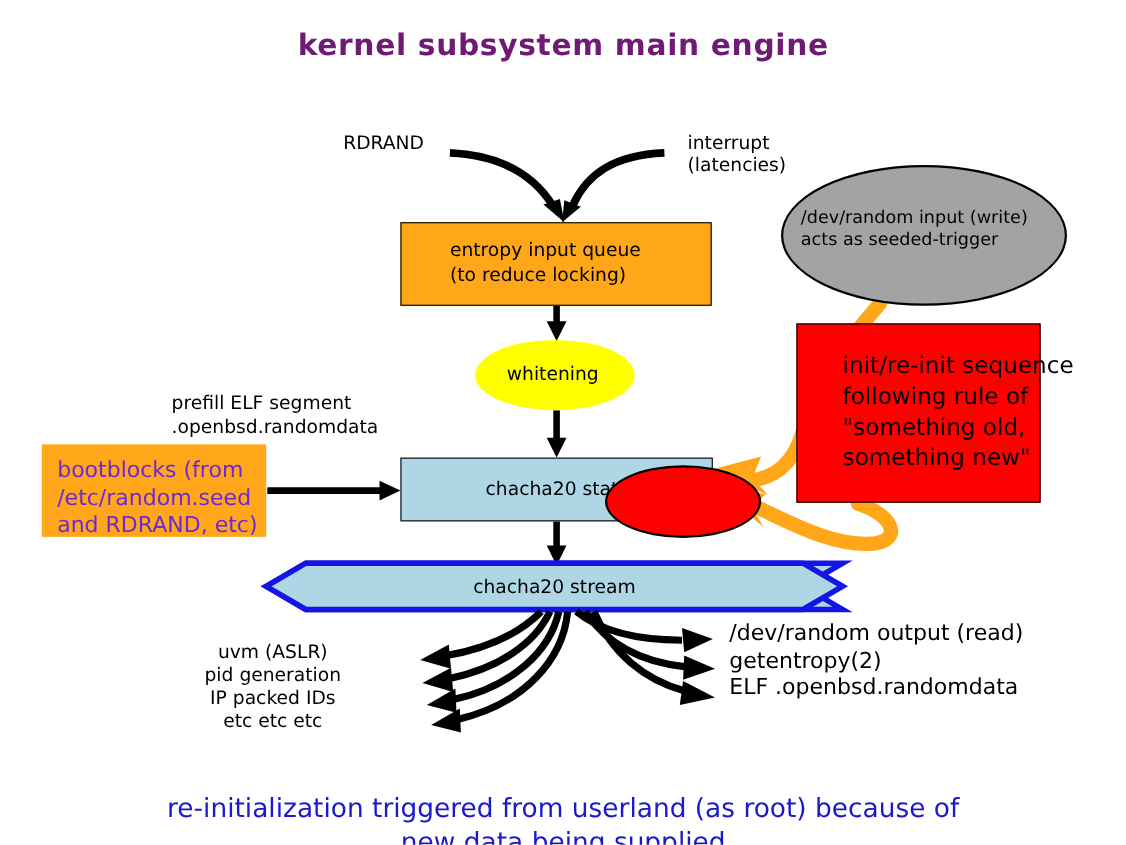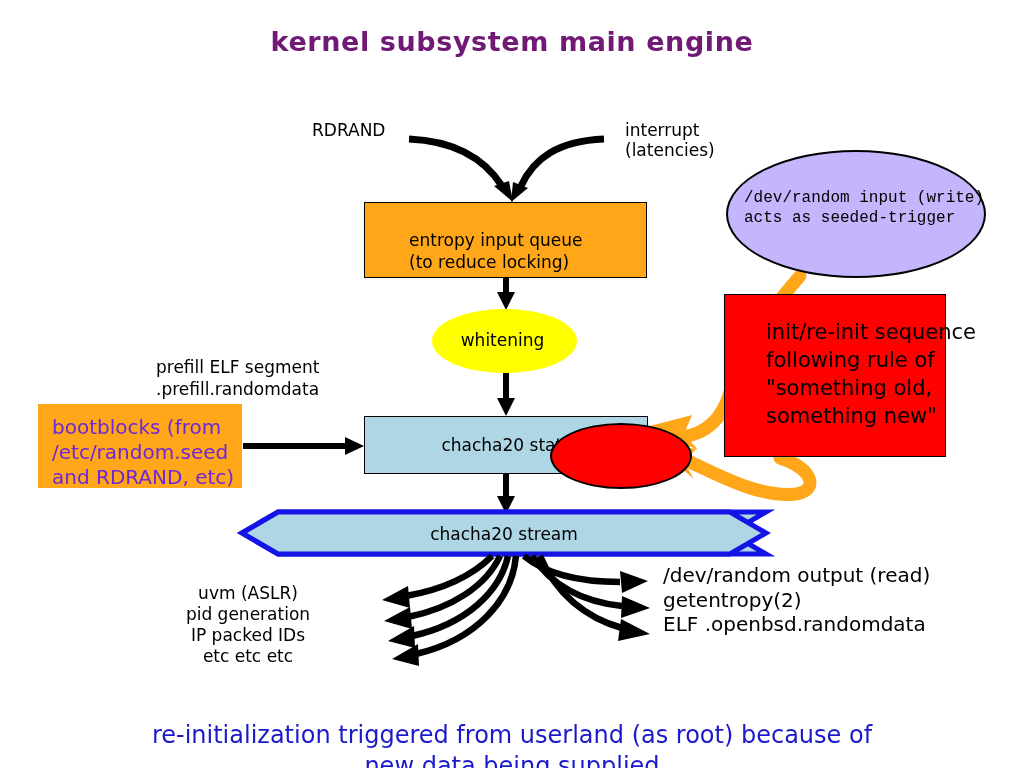--- a/index.html
+++ b/index.html
@@ -53,21 +53,20 @@
     border: 1.5px solid #000;
     box-sizing: border-box;
   }
   #box-entropy .inner {
     position: absolute;
     left: 44px; top: 14px;
     font-size: 17px;
     color: #000;
     line-height: 1.3;
     white-space: pre;
-    margin-top: 12px;
   }
 
   
   #ell-whitening {
     position: absolute;
     left: 432px; top: 309px;
     width: 145px; height: 64px;
     background: #FFFF00;
     border-radius: 50%;
   }
@@ -76,27 +75,26 @@
     left: 0; top: 21px;
     width: 141px;
     text-align: center;
     font-size: 17px;
     color: #000;
   }
 
   
   #ell-devrandom {
     position: absolute;
-    left: 726px; top: 150px;
+    left: 710px; top: 150px;
     width: 260px; height: 128px;
-    background: #c4b5fd;
+    background: #a3a3a3;
     border: 2.2px solid #000;
     border-radius: 50%;
     box-sizing: border-box;
-    font-family: Liberation Mono, monospace;
   }
   #ell-devrandom .inner {
     position: absolute;
     left: 16px; top: 36px;
     font-size: 16px;
     color: #000;
     line-height: 1.26;
     white-space: pre;
   }
 
@@ -306,21 +304,21 @@
 </div>
 
 <div id="box-initseq">
   <div class="inner">init/re-init sequence
 following rule of
 "something old,
 something new"</div>
 </div>
 
 <div class="lbl" id="lbl-prefill">prefill ELF segment
-.prefill.randomdata</div>
+.openbsd.randomdata</div>
 
 <div id="box-bootblocks">
   <div class="inner">bootblocks (from
 /etc/random.seed
 and RDRAND, etc)</div>
 </div>
 
 <div id="box-state">
   <span>chacha20 state</span>
 </div>

